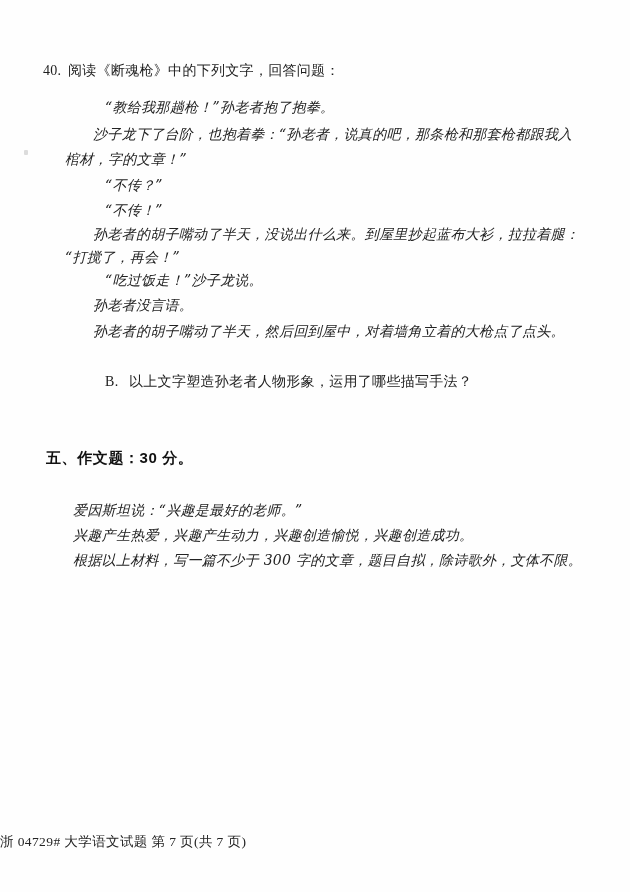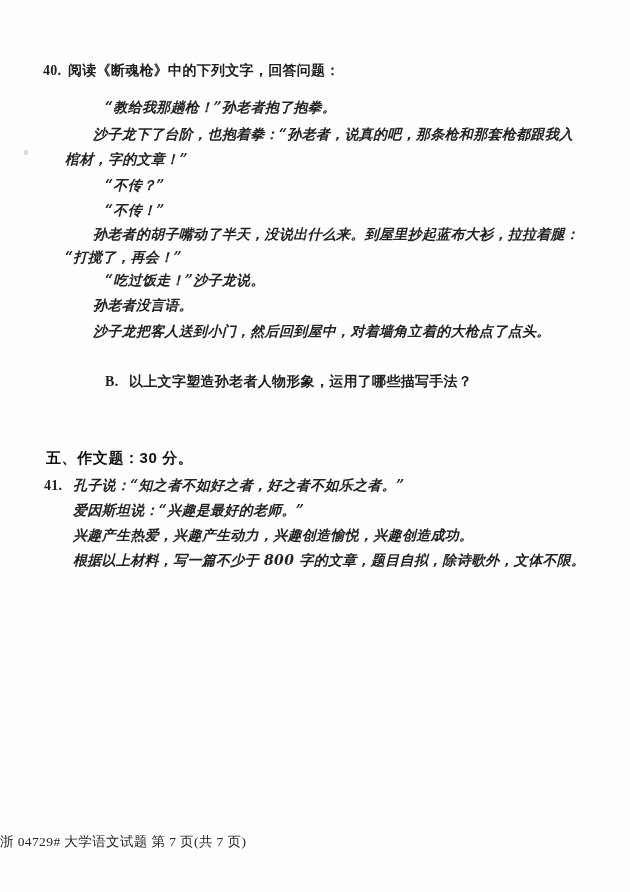--- a/index.html
+++ b/index.html
@@ -15,21 +15,20 @@
     overflow: hidden;
     color: #1d1d1d;
   }
   .line {
     position: absolute;
     white-space: nowrap;
     font-size: 14px;
     line-height: 16px;
     letter-spacing: 0.3px;
     color: #1d1d1d;
-    font-weight: bold;
   }
   
   .songti {
     font-family: "Liberation Serif", serif;
   }
   
   .kaiti {
     font-family: "DejaVu Serif", serif;
     font-style: italic;
     color: #222222;
@@ -89,30 +88,27 @@
 
   <div class="line kaiti" style="top:126px; left:93px;">沙子龙下了台阶，也抱着拳：“孙老者，说真的吧，那条枪和那套枪都跟我入</div>
   <div class="line kaiti" style="top:99px;  left:105px;">“教给我那趟枪！”孙老者抱了抱拳。</div>
   <div class="line kaiti" style="top:151px; left:65px;">棺材，字的文章！”</div>
   <div class="line kaiti" style="top:177px; left:105px;">“不传？”</div>
   <div class="line kaiti" style="top:202px; left:105px;">“不传！”</div>
   <div class="line kaiti" style="top:226px; left:93px;">孙老者的胡子嘴动了半天，没说出什么来。到屋里抄起蓝布大衫，拉拉着腿：</div>
   <div class="line kaiti" style="top:249px; left:65px;">“打搅了，再会！”</div>
   <div class="line kaiti" style="top:272px; left:105px;">“吃过饭走！”沙子龙说。</div>
   <div class="line kaiti" style="top:297px; left:93px;">孙老者没言语。</div>
-  <div class="line kaiti" style="top:323px; left:93px;">沙子龙把客人送到小门，然后回到屋中，对着墙角立着的大枪点了点头。</div>
+  <div class="line kaiti" style="top:323px; left:93px;">孙老者的胡子嘴动了半天，然后回到屋中，对着墙角立着的大枪点了点头。</div>
 
   <div class="line songti" style="top:374px; left:105px;">
     <span class="optlabel">B.</span><span>以上文字塑造孙老者人物形象，运用了哪些描写手法？</span>
   </div>
 
   <div class="line heiti" style="top:450px; left:46px;">五、作文题：30 分。</div>
 
-  <div class="line kaiti" style="top:477px; left:44px;">
-    <span class="qnum41">41.</span><span>孔子说：“知之者不如好之者，好之者不如乐之者。”</span>
-  </div>
   <div class="line kaiti" style="top:527px; left:73px;">兴趣产生热爱，兴趣产生动力，兴趣创造愉悦，兴趣创造成功。</div>
   <div class="line kaiti" style="top:502px; left:73px;">爱因斯坦说：“兴趣是最好的老师。”</div>
-  <div class="line kaiti" style="top:552px; left:73px;">根据以上材料，写一篇不少于 800 字的文章，题目自拟，除诗歌外，文体不限。</div>
+  <div class="line kaiti" style="top:552px; left:73px;">根据以上材料，写一篇不少于 300 字的文章，题目自拟，除诗歌外，文体不限。</div>
 
   <div class="footer-line songti" style="top:833px;">浙 04729# 大学语文试题 第 7 页(共 7 页)</div>
 
 </div>
 
 </body></html>

